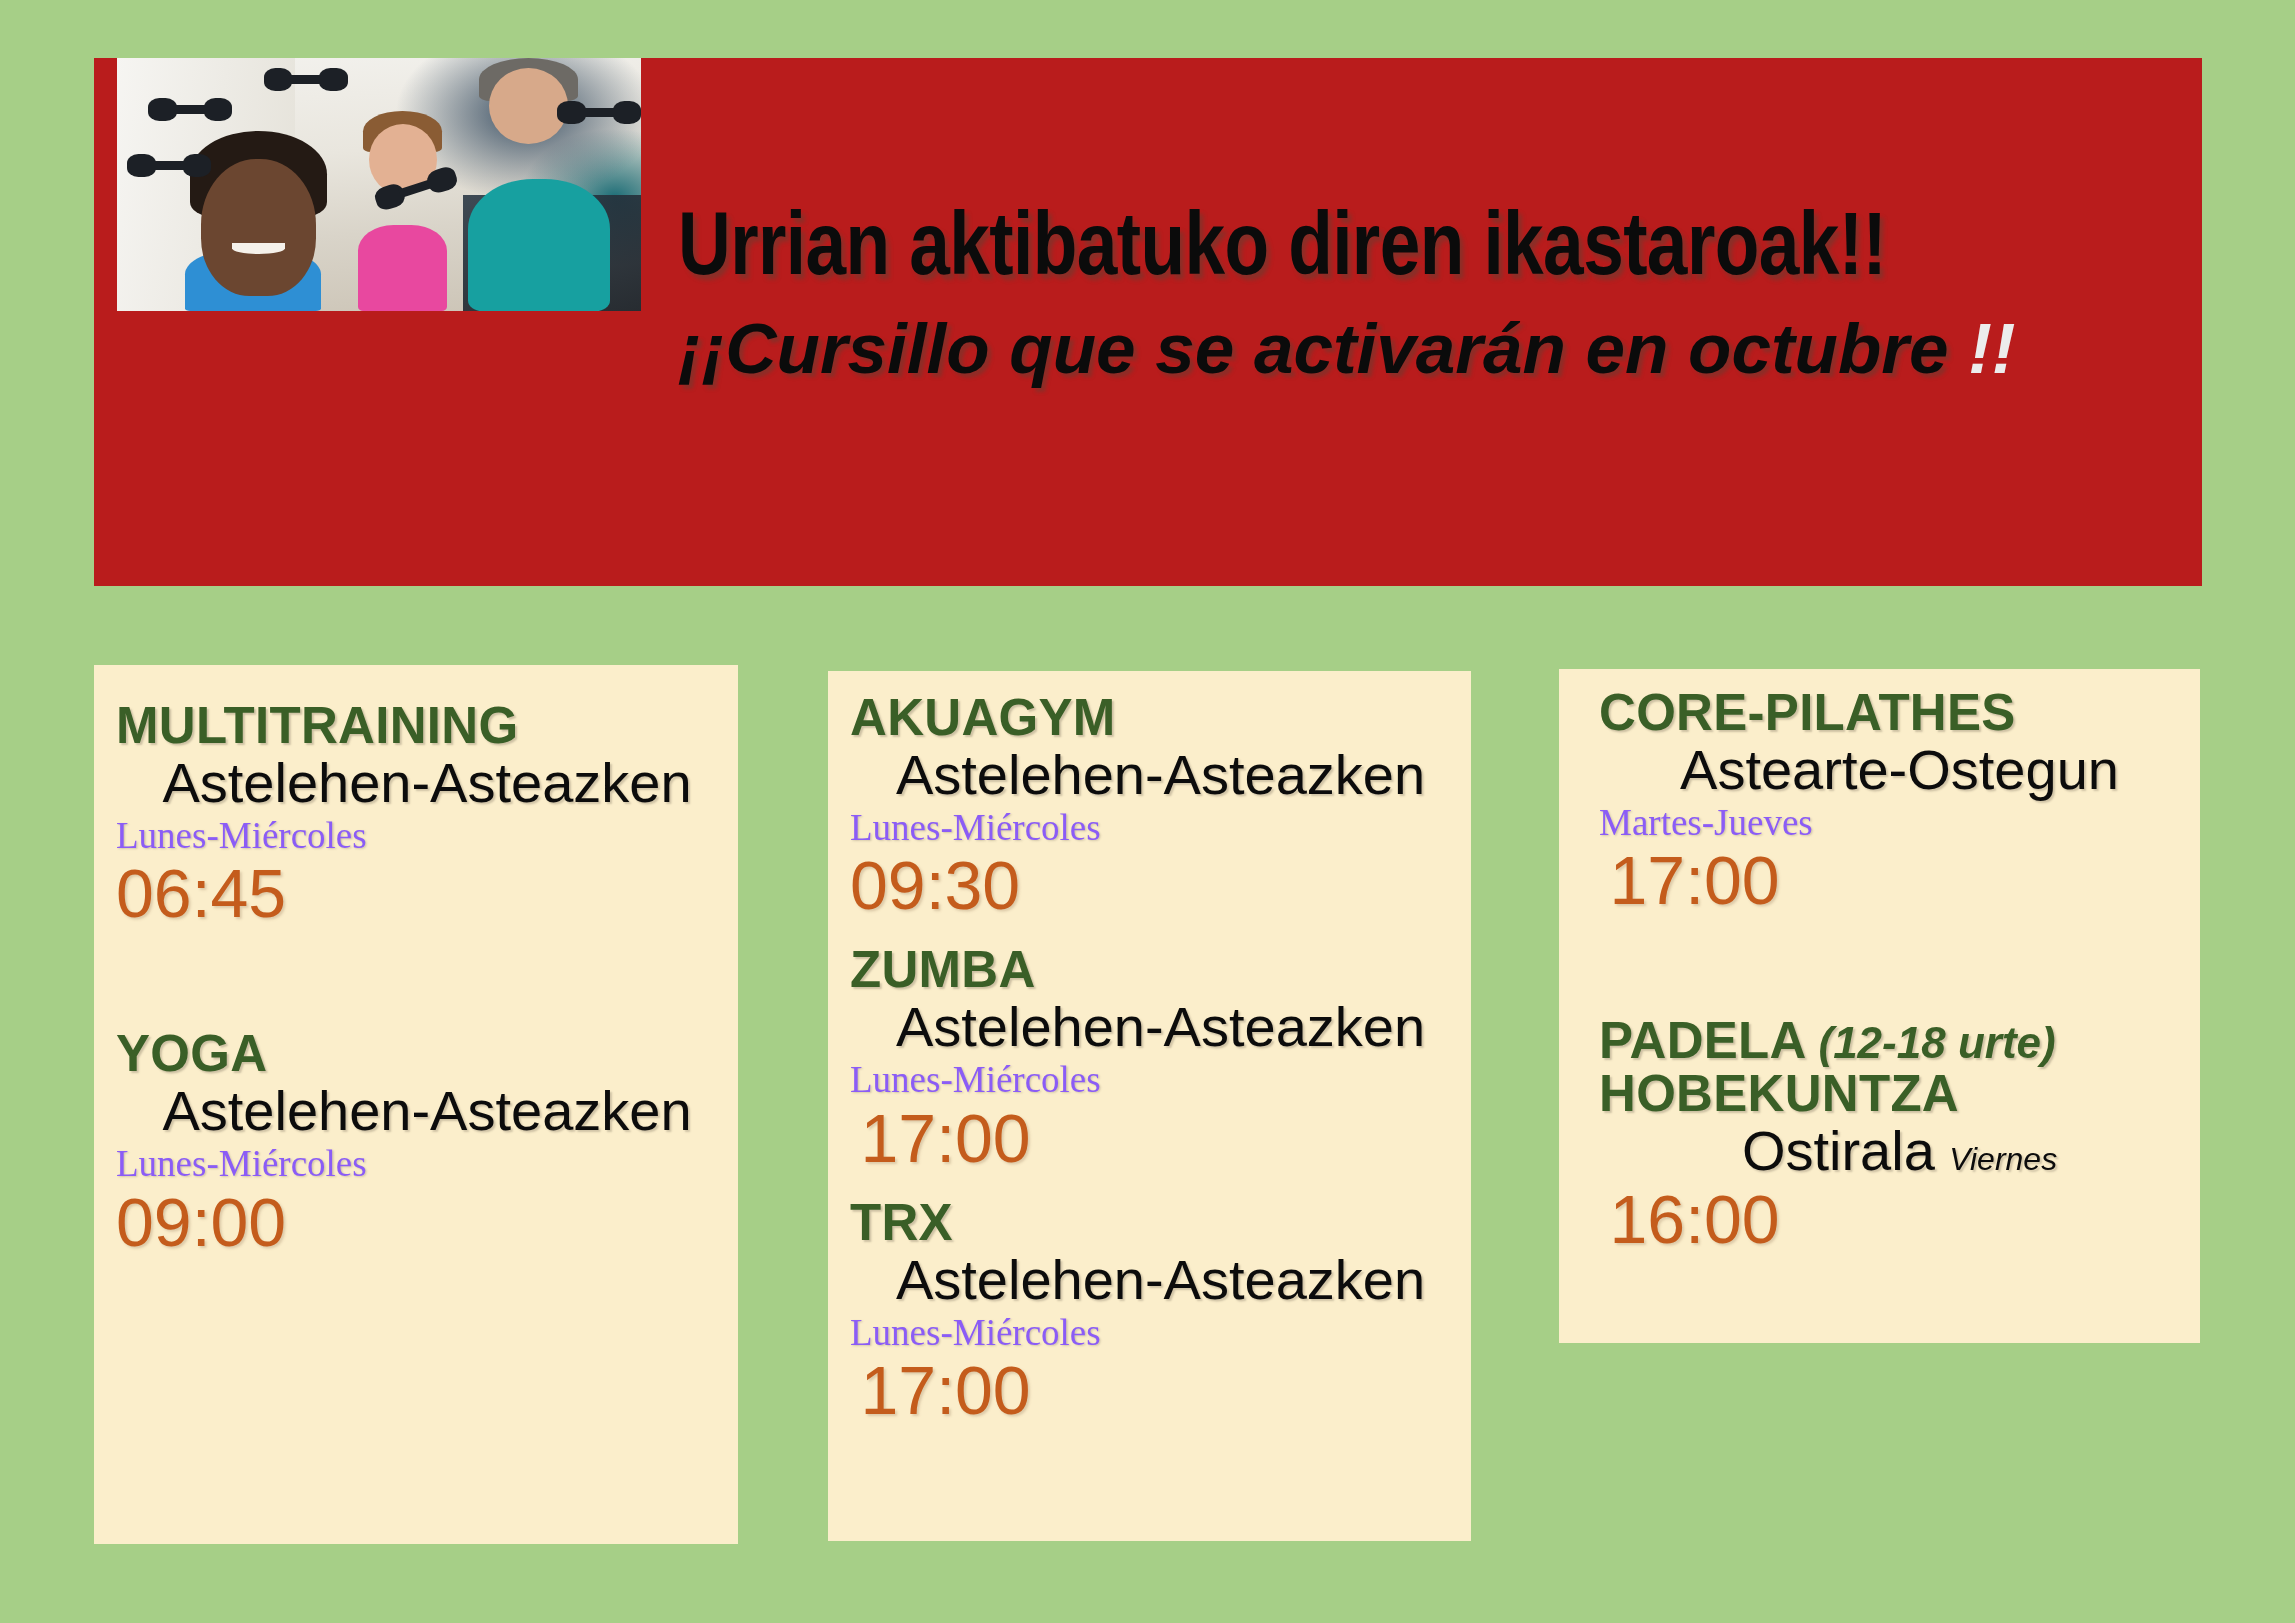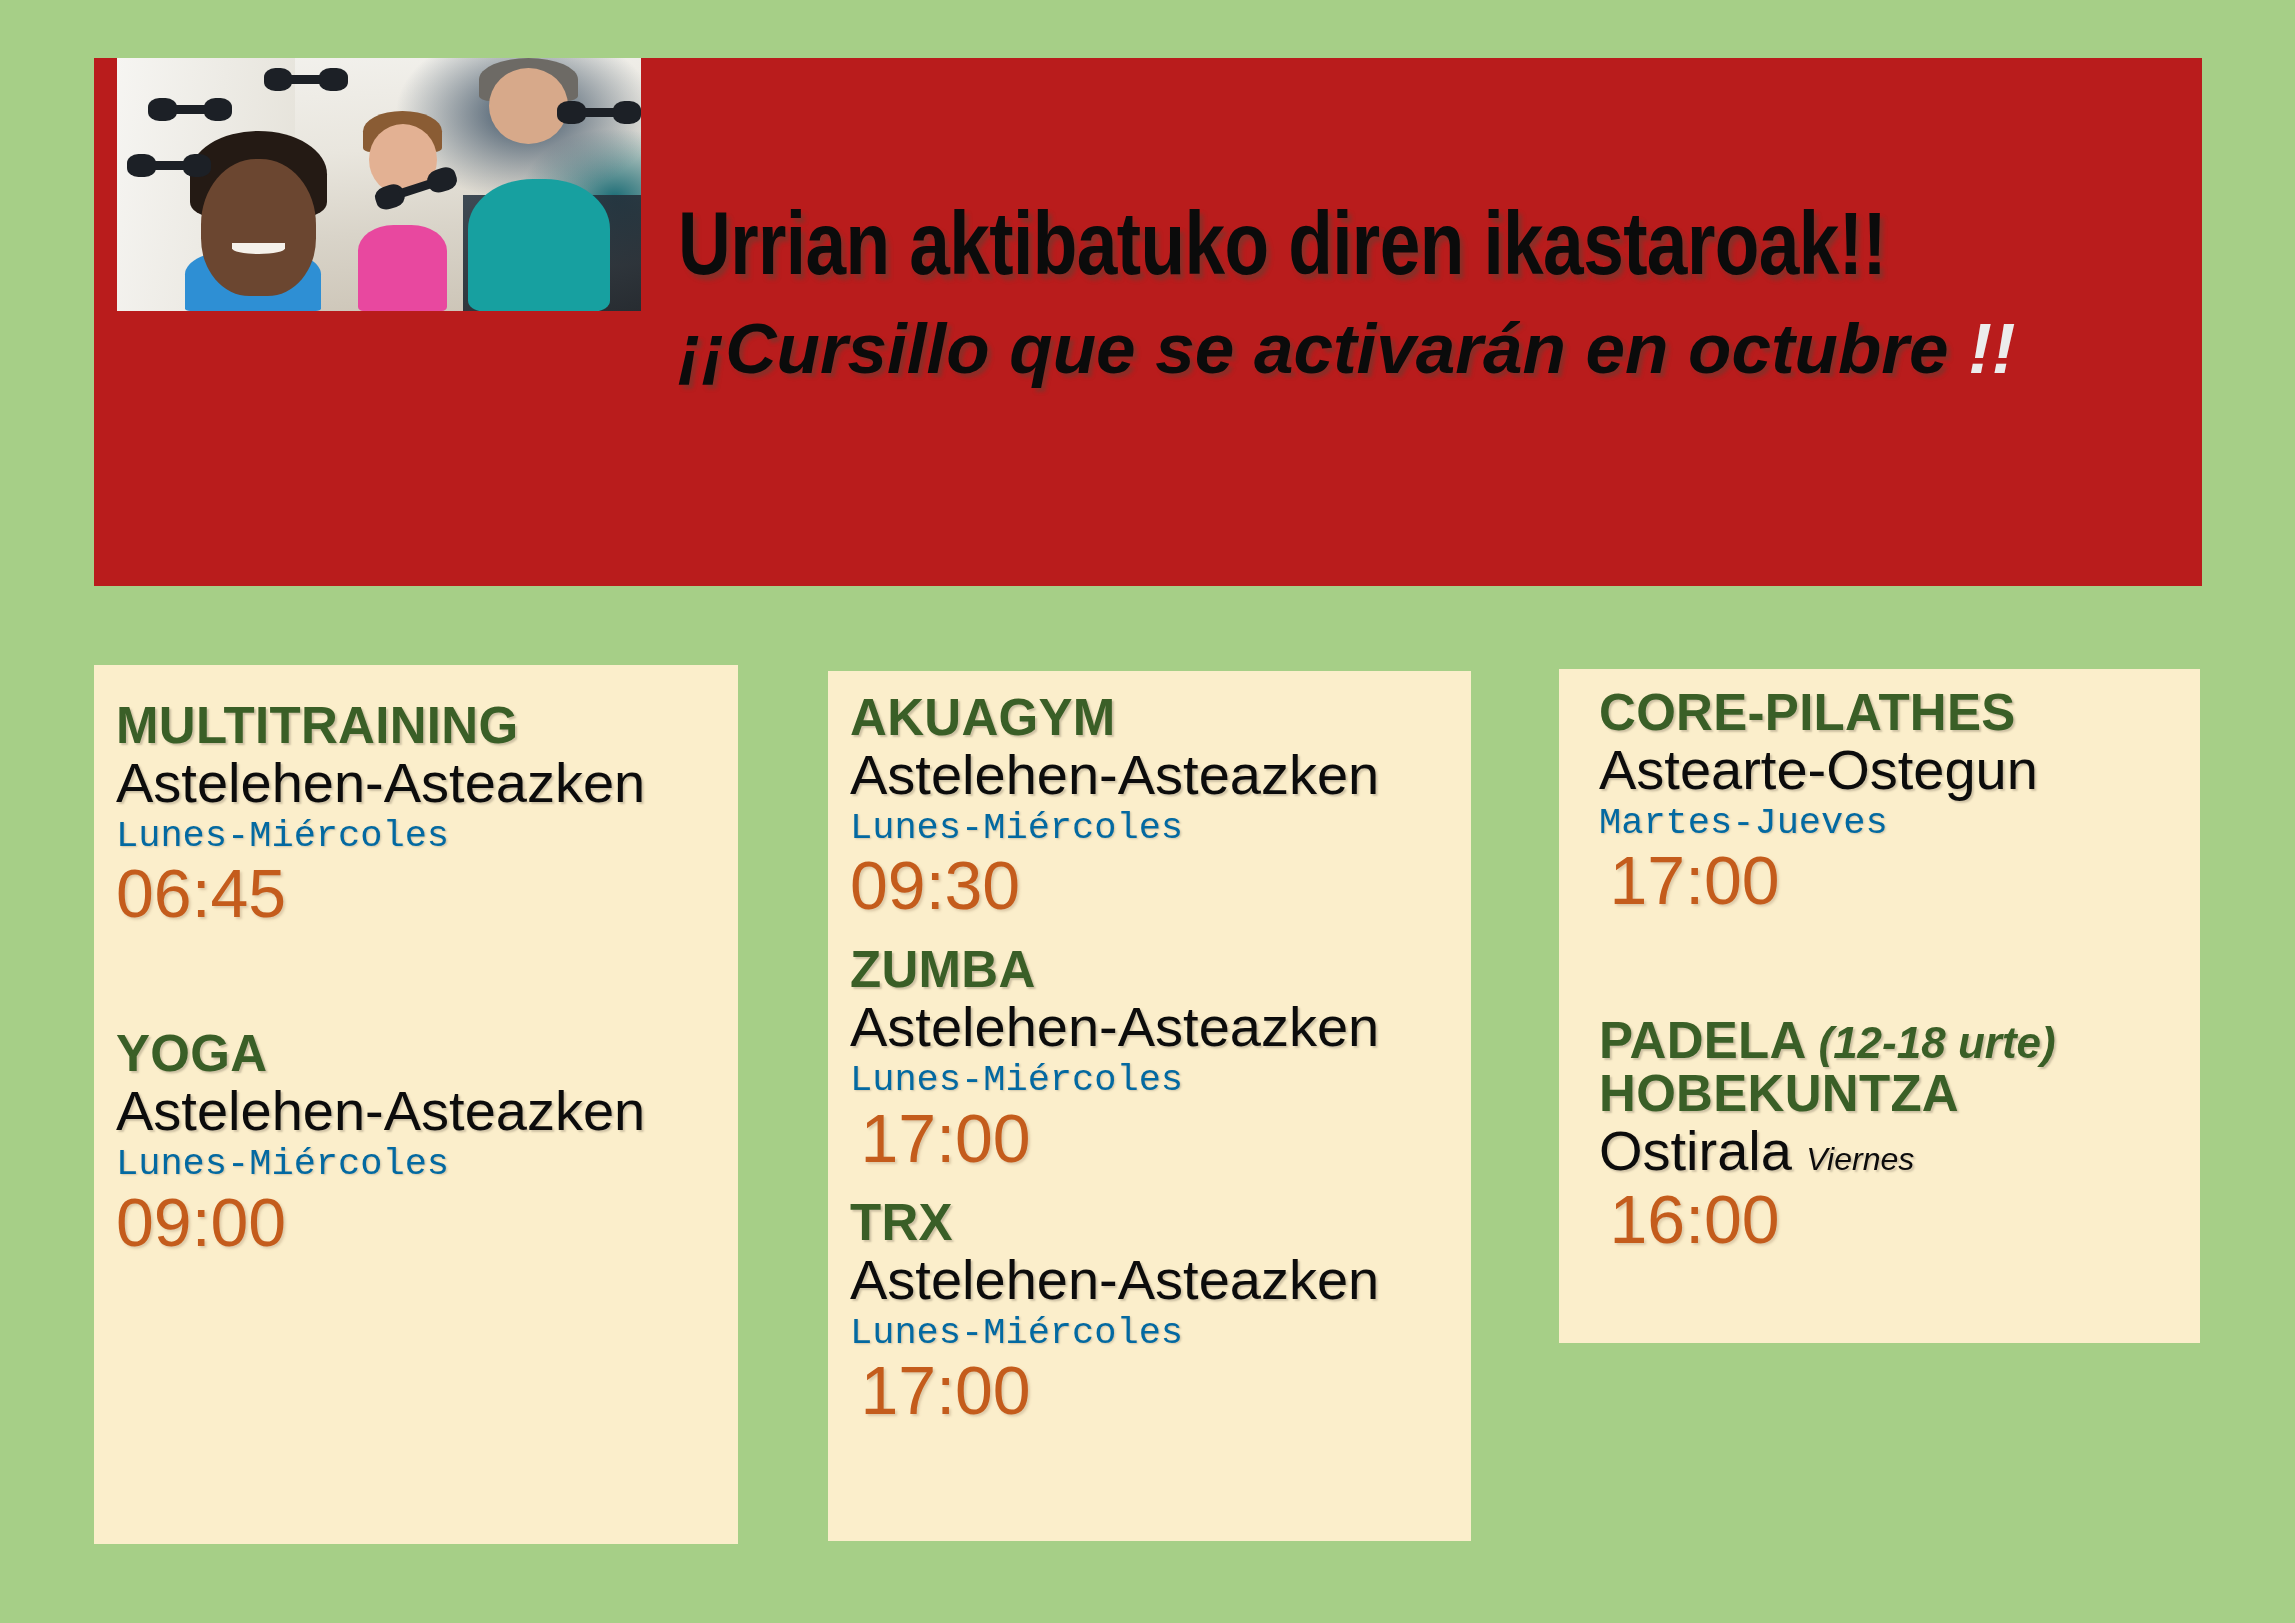--- a/index.html
+++ b/index.html
@@ -83,26 +83,26 @@
   .c-title{
     font-family:"Liberation Sans Narrow","Liberation Sans",sans-serif;
     font-weight:bold;color:#3a5f27;font-size:51px;line-height:1.04;
     letter-spacing:0.3px;white-space:nowrap;
     text-shadow:2px 2px 2px rgba(120,110,90,.35);
   }
   .c-title .sub{font-size:44px;font-style:italic;letter-spacing:0;margin-top:22px;}
   .c-day-eu{
     font-family:"Liberation Sans Narrow","Liberation Sans",sans-serif;
     font-weight:normal;color:#0c0c0c;font-size:56px;line-height:1.12;
-    white-space:nowrap;text-shadow:2px 2px 2px rgba(120,110,90,.33);
+    white-space:nowrap;text-shadow:2px 2px 2px rgba(120,110,90,.33);text-align:center;
   }
   .c-day-eu .es-inline{font-size:32px;font-style:italic;padding-left:14.4px;}
   .c-day-es{
-    font-family:Liberation Mono, monospace;
-    font-weight:normal;color:#0369a1;font-size:37px;line-height:1.15;
+    font-family:Liberation Serif, serif;
+    font-weight:normal;color:#8b5cf6;font-size:37px;line-height:1.15;
     white-space:nowrap;text-shadow:1.3px 1.3px 2px rgba(120,110,90,.3);
   }
   .c-time{
     font-family:"Liberation Sans Narrow","Liberation Sans",sans-serif;
     font-weight:normal;color:#c45c1c;font-size:68px;line-height:1.06;
     white-space:nowrap;text-shadow:2px 2px 2.6px rgba(150,120,90,.3);
   }
   .c-time.indent{padding-left:10.5px;}
   .gap-sm{height:22px;}
   .gap-lg{height:98px;}

